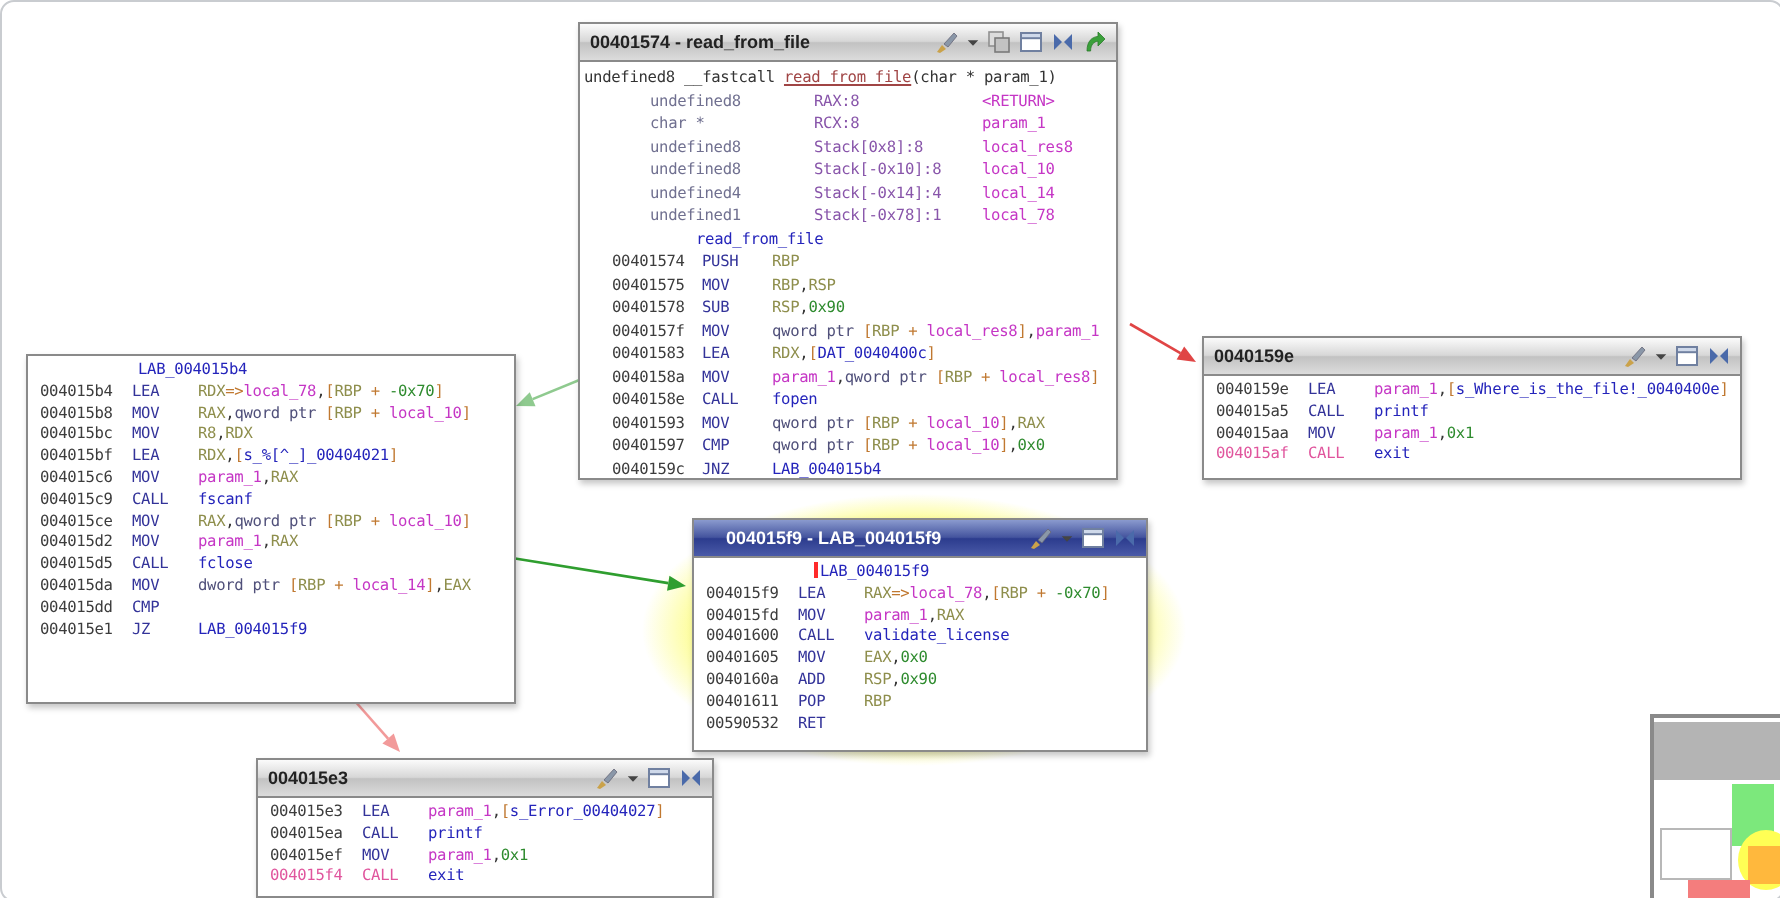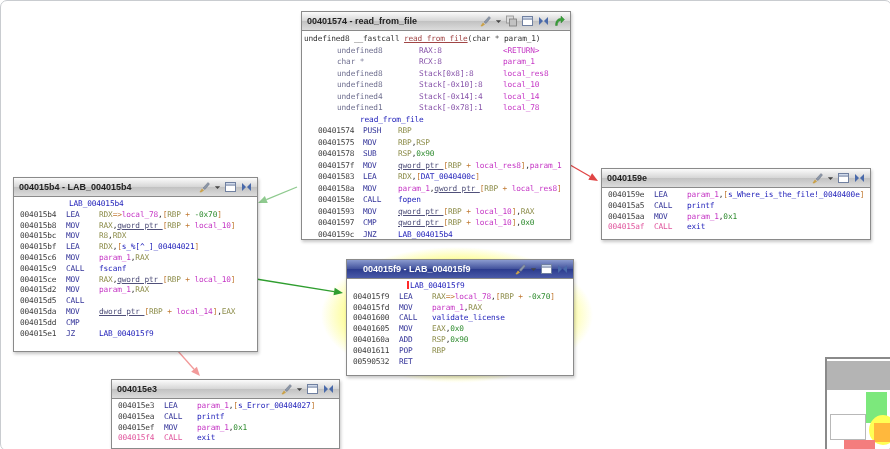--- a/index.html
+++ b/index.html
@@ -37,21 +37,21 @@
   .cursor::before{content:"";display:inline-block;width:2px;height:8px;vertical-align:-1px;margin-right:1px;}
   .vt{margin-left:35px;flex:0 0 82px;color:#707090;}
   .vs{flex:0 0 84px;color:#8855aa;}
   .vn{color:#c536c5;}
   .tk-k{color:#333333;}
   .tk-r{color:#8e8e4c;}
   .tk-c{color:#2e8b2e;}
   .tk-v{color:#c536c5;}
   .tk-f{color:#2424bb;}
   .tk-b{color:#c07830;}
-  .tk-p{color:#50507a;text-decoration:underline;}
+  .tk-p{color:#50507a;}
   .tk-e{color:#a04545;text-decoration:underline;}
   .satellite{position:absolute;right:0;bottom:0;z-index:6;width:64px;height:91px;background:#fff;
              border-left:2px solid #8a8a8a;border-top:2px solid #8a8a8a;}
   .satellite .snode{position:absolute;}
   .sat-white{border:1px solid #b8b8b8;}
 </style>
 <style>.cursor::before{background:#ff2a2a;}</style></head>
 <body>
 
 <div class="canvas">
@@ -62,21 +62,21 @@
       <line x1="296" y1="186" x2="265.32651756537274" y2="198.58399279369326" stroke="#8fca8f" stroke-width="1.3"></line>
       <polygon points="257,202 263.8842034115988,195.06835204386923 266.7688317191467,202.09963354351729" fill="#8fca8f"></polygon>
       <line x1="564" y1="161" x2="589.2003978881324" y2="175.5093199961975" stroke="#e04545" stroke-width="1.3"></line>
       <polygon points="597,180 587.3043329976381,178.80248533231932 591.0964627786268,172.21615466007566" fill="#e04545"></polygon>
       <line x1="255" y1="278" x2="333.1143125712314" y2="290.5701192643361" stroke="#2f9e2f" stroke-width="1.3"></line>
       <polygon points="342,292 332.5105851495066,294.32185395648287 333.71803999295616,286.8183845721893" fill="#2f9e2f"></polygon>
       <line x1="176" y1="349" x2="193.03683506017273" y2="368.2590309375866" stroke="#f29a9a" stroke-width="1.3"></line>
       <polygon points="199,375 190.1906481227093,370.7768116899581 195.88302199763618,365.7412501852151" fill="#f29a9a"></polygon>
     </svg>
 
-  <div class="block big lh-lg" style="left:300px;top:10px;width:268px;height:227px;">
+  <div class="block big lh-lg" style="left:288px;top:10px;width:268px;height:227px;">
     <div class="bh">
       <span class="title">00401574 - read_from_file</span>
     <span class="hicon i-brush">
           <svg viewBox="0 0 12 12">
             <path d="M1 11 L3.5 7.5 L5.5 9.5 L2.5 11.5 Z" fill="#caa24a"></path>
             <path d="M4.5 7 L9.5 1.5 L11 3 L6.5 8.5 Z" fill="#8a97a8" stroke="#667" stroke-width="0.4"></path>
           </svg>
         </span>
         <span class="hicon i-caret">
           <svg viewBox="0 0 8 8">
@@ -123,57 +123,31 @@
         <div class="ln"><span class="addr">00401583</span><span class="mnem">LEA</span><span class="ops"><span class="tk-r">RDX</span><span class="tk-k">,</span><span class="tk-b">[</span><span class="tk-f">DAT_0040400c</span><span class="tk-b">]</span></span></div>
         <div class="ln"><span class="addr">0040158a</span><span class="mnem">MOV</span><span class="ops"><span class="tk-v">param_1</span><span class="tk-k">,</span><span class="tk-p">qword ptr </span><span class="tk-b">[</span><span class="tk-r">RBP</span><span class="tk-b"> + </span><span class="tk-v">local_res8</span><span class="tk-b">]</span></span></div>
         <div class="ln"><span class="addr">0040158e</span><span class="mnem">CALL</span><span class="ops"><span class="tk-f">fopen</span></span></div>
         <div class="ln"><span class="addr">00401593</span><span class="mnem">MOV</span><span class="ops"><span class="tk-p">qword ptr </span><span class="tk-b">[</span><span class="tk-r">RBP</span><span class="tk-b"> + </span><span class="tk-v">local_10</span><span class="tk-b">]</span><span class="tk-k">,</span><span class="tk-r">RAX</span></span></div>
         <div class="ln"><span class="addr">00401597</span><span class="mnem">CMP</span><span class="ops"><span class="tk-p">qword ptr </span><span class="tk-b">[</span><span class="tk-r">RBP</span><span class="tk-b"> + </span><span class="tk-v">local_10</span><span class="tk-b">]</span><span class="tk-k">,</span><span class="tk-c">0x0</span></span></div>
         <div class="ln"><span class="addr">0040159c</span><span class="mnem">JNZ</span><span class="ops"><span class="tk-f">LAB_004015b4</span></span></div>
       </div>
   </div>
 
   <div class="block sm lh-sm" style="left:12px;top:176px;width:243px;height:173px;">
-    <div class="bh">
-      <span class="title">004015b4 - LAB_004015b4</span>
-    <span class="hicon i-brush">
-          <svg viewBox="0 0 12 12">
-            <path d="M1 11 L3.5 7.5 L5.5 9.5 L2.5 11.5 Z" fill="#caa24a"></path>
-            <path d="M4.5 7 L9.5 1.5 L11 3 L6.5 8.5 Z" fill="#8a97a8" stroke="#667" stroke-width="0.4"></path>
-          </svg>
-        </span>
-        <span class="hicon i-caret">
-          <svg viewBox="0 0 8 8">
-            <path d="M1 3 L7 3 L4 6.2 Z" fill="#444"></path>
-          </svg>
-        </span>
-        <span class="hicon i-maximize">
-          <svg viewBox="0 0 12 12">
-            <rect x="1" y="1.5" width="10" height="9" fill="#ffffff" stroke="#7080a0" stroke-width="1"></rect>
-            <rect x="1" y="1.5" width="10" height="2.6" fill="#cfd9ea" stroke="#7080a0" stroke-width="1"></rect>
-          </svg>
-        </span>
-        <span class="hicon i-xrefs">
-          <svg viewBox="0 0 12 12">
-            <path d="M1.5 2 L5.5 6 L1.5 10 Z" fill="#4a6aaa"></path>
-            <path d="M10.5 2 L6.5 6 L10.5 10 Z" fill="#4a6aaa"></path>
-          </svg>
-        </span>
-      </div>
     <div class="bb">
         <div class="ln"><span class="lbl" style="margin-left: 55px;">LAB_004015b4</span></div>
         <div class="ln"><span class="addr">004015b4</span><span class="mnem">LEA</span><span class="ops"><span class="tk-r">RDX</span><span class="tk-b">=&gt;</span><span class="tk-v">local_78</span><span class="tk-k">,</span><span class="tk-b">[</span><span class="tk-r">RBP</span><span class="tk-b"> + </span><span class="tk-c">-0x70</span><span class="tk-b">]</span></span></div>
         <div class="ln"><span class="addr">004015b8</span><span class="mnem">MOV</span><span class="ops"><span class="tk-r">RAX</span><span class="tk-k">,</span><span class="tk-p">qword ptr </span><span class="tk-b">[</span><span class="tk-r">RBP</span><span class="tk-b"> + </span><span class="tk-v">local_10</span><span class="tk-b">]</span></span></div>
         <div class="ln"><span class="addr">004015bc</span><span class="mnem">MOV</span><span class="ops"><span class="tk-r">R8</span><span class="tk-k">,</span><span class="tk-r">RDX</span></span></div>
         <div class="ln"><span class="addr">004015bf</span><span class="mnem">LEA</span><span class="ops"><span class="tk-r">RDX</span><span class="tk-k">,</span><span class="tk-b">[</span><span class="tk-f">s_%[^_]_00404021</span><span class="tk-b">]</span></span></div>
         <div class="ln"><span class="addr">004015c6</span><span class="mnem">MOV</span><span class="ops"><span class="tk-v">param_1</span><span class="tk-k">,</span><span class="tk-r">RAX</span></span></div>
         <div class="ln"><span class="addr">004015c9</span><span class="mnem">CALL</span><span class="ops"><span class="tk-f">fscanf</span></span></div>
         <div class="ln"><span class="addr">004015ce</span><span class="mnem">MOV</span><span class="ops"><span class="tk-r">RAX</span><span class="tk-k">,</span><span class="tk-p">qword ptr </span><span class="tk-b">[</span><span class="tk-r">RBP</span><span class="tk-b"> + </span><span class="tk-v">local_10</span><span class="tk-b">]</span></span></div>
         <div class="ln"><span class="addr">004015d2</span><span class="mnem">MOV</span><span class="ops"><span class="tk-v">param_1</span><span class="tk-k">,</span><span class="tk-r">RAX</span></span></div>
-        <div class="ln"><span class="addr">004015d5</span><span class="mnem">CALL</span></div>
+        <div class="ln"><span class="addr">004015d5</span><span class="mnem">CALL</span><span class="ops"><span class="tk-f">fclose</span></span></div>
         <div class="ln"><span class="addr">004015da</span><span class="mnem">MOV</span><span class="ops"><span class="tk-p">dword ptr </span><span class="tk-b">[</span><span class="tk-r">RBP</span><span class="tk-b"> + </span><span class="tk-v">local_14</span><span class="tk-b">]</span><span class="tk-k">,</span><span class="tk-r">EAX</span></span></div>
         <div class="ln"><span class="addr">004015dd</span><span class="mnem">CMP</span></div>
         <div class="ln"><span class="addr">004015e1</span><span class="mnem">JZ</span><span class="ops"><span class="tk-f">LAB_004015f9</span></span></div>
       </div>
   </div>
 
   <div class="block sm lh-sm" style="left:600px;top:167px;width:268px;height:70px;">
     <div class="bh">
       <span class="title">0040159e</span>
     <span class="hicon i-brush">
@@ -240,21 +214,21 @@
         <div class="ln"><span class="addr">004015f9</span><span class="mnem">LEA</span><span class="ops"><span class="tk-r">RAX</span><span class="tk-b">=&gt;</span><span class="tk-v">local_78</span><span class="tk-k">,</span><span class="tk-b">[</span><span class="tk-r">RBP</span><span class="tk-b"> + </span><span class="tk-c">-0x70</span><span class="tk-b">]</span></span></div>
         <div class="ln"><span class="addr">004015fd</span><span class="mnem">MOV</span><span class="ops"><span class="tk-v">param_1</span><span class="tk-k">,</span><span class="tk-r">RAX</span></span></div>
         <div class="ln"><span class="addr">00401600</span><span class="mnem">CALL</span><span class="ops"><span class="tk-f">validate_license</span></span></div>
         <div class="ln"><span class="addr">00401605</span><span class="mnem">MOV</span><span class="ops"><span class="tk-r">EAX</span><span class="tk-k">,</span><span class="tk-c">0x0</span></span></div>
         <div class="ln"><span class="addr">0040160a</span><span class="mnem">ADD</span><span class="ops"><span class="tk-r">RSP</span><span class="tk-k">,</span><span class="tk-c">0x90</span></span></div>
         <div class="ln"><span class="addr">00401611</span><span class="mnem">POP</span><span class="ops"><span class="tk-r">RBP</span></span></div>
         <div class="ln"><span class="addr">00590532</span><span class="mnem">RET</span><span class="ops"></span></div>
       </div>
   </div>
 
-  <div class="block sm lh-sm" style="left:110px;top:378px;width:227px;height:68px;">
+  <div class="block sm lh-sm" style="left:127px;top:378px;width:227px;height:68px;">
     <div class="bh">
       <span class="title">004015e3</span>
     <span class="hicon i-brush">
           <svg viewBox="0 0 12 12">
             <path d="M1 11 L3.5 7.5 L5.5 9.5 L2.5 11.5 Z" fill="#caa24a"></path>
             <path d="M4.5 7 L9.5 1.5 L11 3 L6.5 8.5 Z" fill="#8a97a8" stroke="#667" stroke-width="0.4"></path>
           </svg>
         </span>
         <span class="hicon i-caret">
           <svg viewBox="0 0 8 8">

